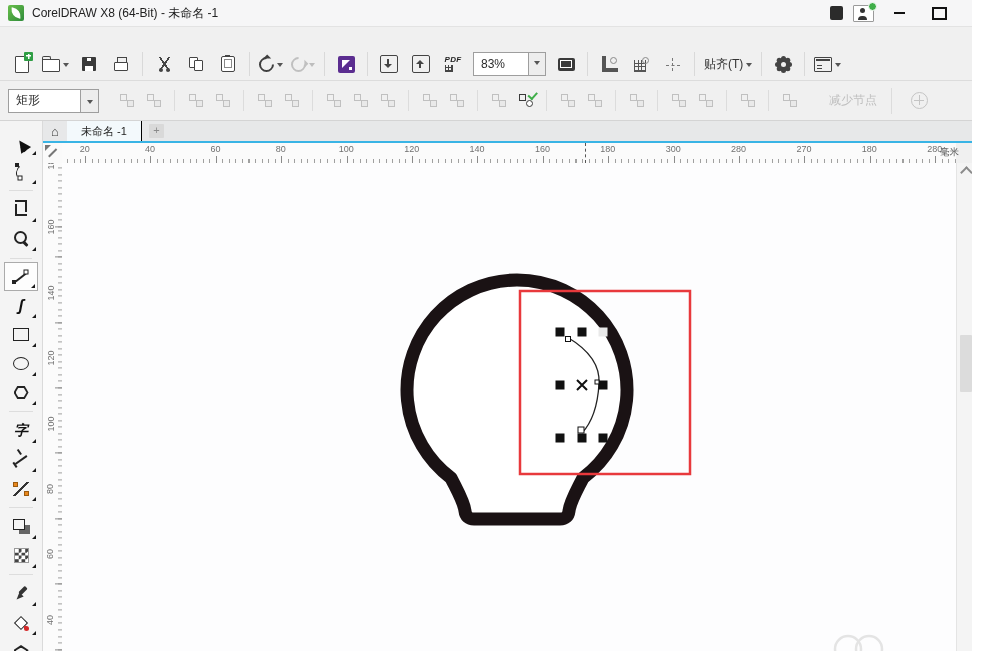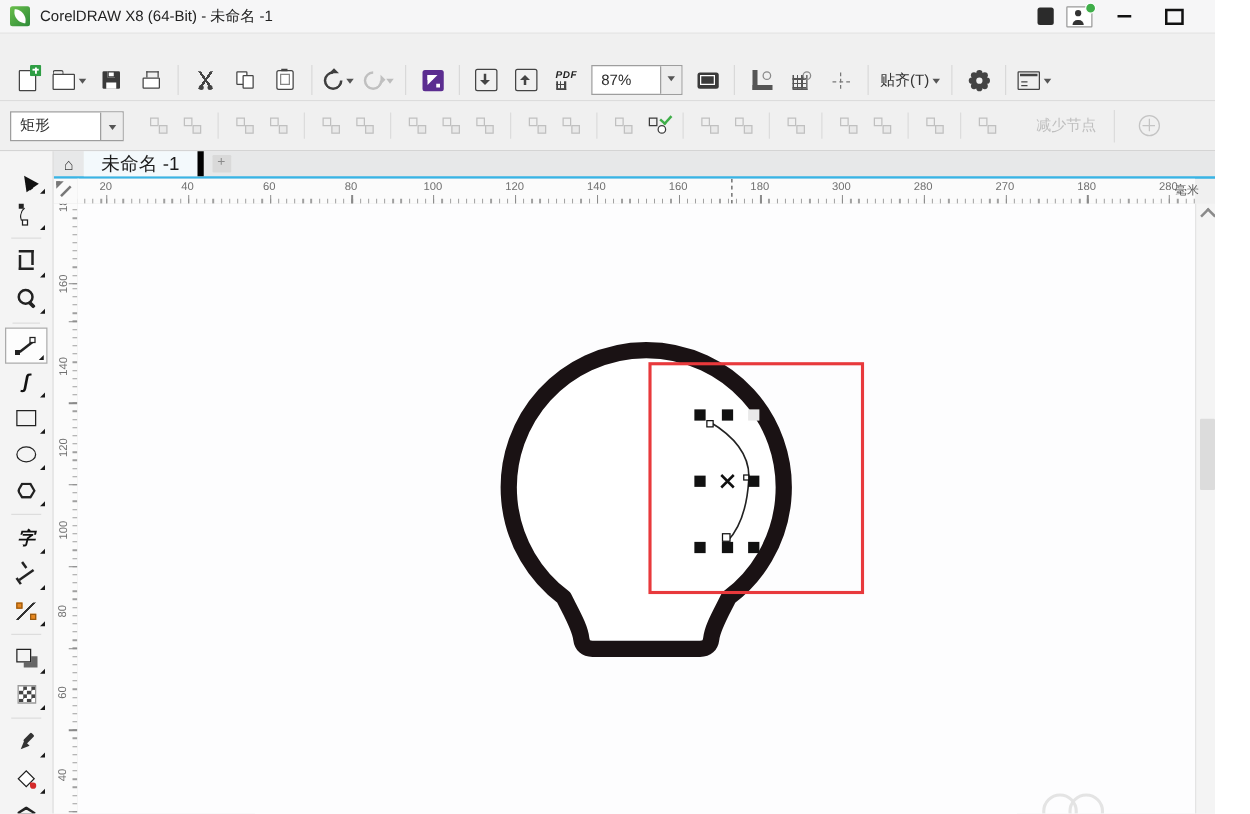--- a/index.html
+++ b/index.html
@@ -107,21 +107,21 @@
   .pbi.dark::after{content:"";position:absolute;right:2px;top:5px;width:7px;height:3.5px;border-left:2px solid #3fae49;border-bottom:2px solid #3fae49;transform:rotate(-48deg)}
   .reduce-nodes{margin-left:26px;font-size:12px;color:#bfbfbf;white-space:nowrap}
   .pb-sep{width:1px;height:26px;background:#dcdcdc;margin:0 14px}
   .i-smooth{width:15px;height:15px;border:1.5px solid #c4c4c4;border-radius:50%;position:relative}
   .i-smooth::before{content:"";position:absolute;left:6.5px;top:2px;width:1.5px;height:10px;background:#c4c4c4}
   .i-smooth::after{content:"";position:absolute;top:6.5px;left:2px;width:10px;height:1.5px;background:#c4c4c4}
   .pb-overflow{margin-left:auto;margin-right:10px;color:#8a8a8a;font-size:14px}
   
   .tabbar{left:43px;top:121px;width:931px;height:20px;background:#e7e8e9;border-bottom:2px solid #39b4e5;display:flex;align-items:stretch}
   .home{width:24px;display:flex;align-items:center;justify-content:center;font-size:13px;font-weight:bold;color:#3b3b3b}
-  .doc-tab{display:flex;align-items:center;padding:0 14px;background:#f3f9fc;border-right:5px solid #000000;font-size:15px;color:#1d1d1d}
+  .doc-tab{display:flex;align-items:center;padding:0 14px;background:#f3f9fc;border-right:1px solid #000000;font-size:11px;color:#1d1d1d}
   .newtab{width:15px;height:14px;margin:3px 0 0 7px;background:#d9d9d9;border-radius:1px;color:#8a8a8a;font-size:11px;line-height:13px;text-align:center}
   
   .corner{left:43px;top:143px;width:19px;height:20px;background:#fafafa;border-right:1px solid #e0e0e0;border-bottom:1px solid #d6d6d6;position:absolute}
   .corner::before{content:"";position:absolute;left:4px;top:9px;width:11px;height:1.5px;background:#777;transform:rotate(-45deg)}
   .corner::after{content:"";position:absolute;left:2px;top:2px;border:3px solid transparent;border-top-color:#777;border-left-color:#777;transform:rotate(0deg)}
   .hruler{left:62px;top:143px;width:894px;height:20px;background:#fbfbfb;border-bottom:1px solid #d6d6d6;overflow:hidden}
   .hlabels{position:absolute;top:1px;left:-10px;display:flex}
   .hrl{width:65.4px;text-align:center;font-size:9px;color:#707070}
   .hticks-minor{position:absolute;bottom:0;left:0;right:0;height:4px;background:repeating-linear-gradient(90deg,#a0a0a0 0 1px,transparent 1px 6.54px);background-position:23px 0}
   .hticks-major{position:absolute;bottom:0;left:0;right:0;height:7px;background:repeating-linear-gradient(90deg,#8a8a8a 0 1px,transparent 1px 65.4px);background-position:23px 0}
@@ -267,21 +267,21 @@
       </span>
     <span class="tbtn">
         <i class="i-export"></i>
       </span>
     <span class="tbtn">
         <i class="i-pdf">
           <span class="t">PDF</span>
         </i>
       </span>
     <span class="combo">
-      <span>87%</span>
+      <span>83%</span>
       <span class="dbtn">
           <i class="dd"></i>
         </span>
     </span>
     <span class="tbtn">
         <i class="i-fullscreen"></i>
       </span>
     <span class="tsep"></span>
     <span class="tbtn">
         <i class="i-rulers"></i>

